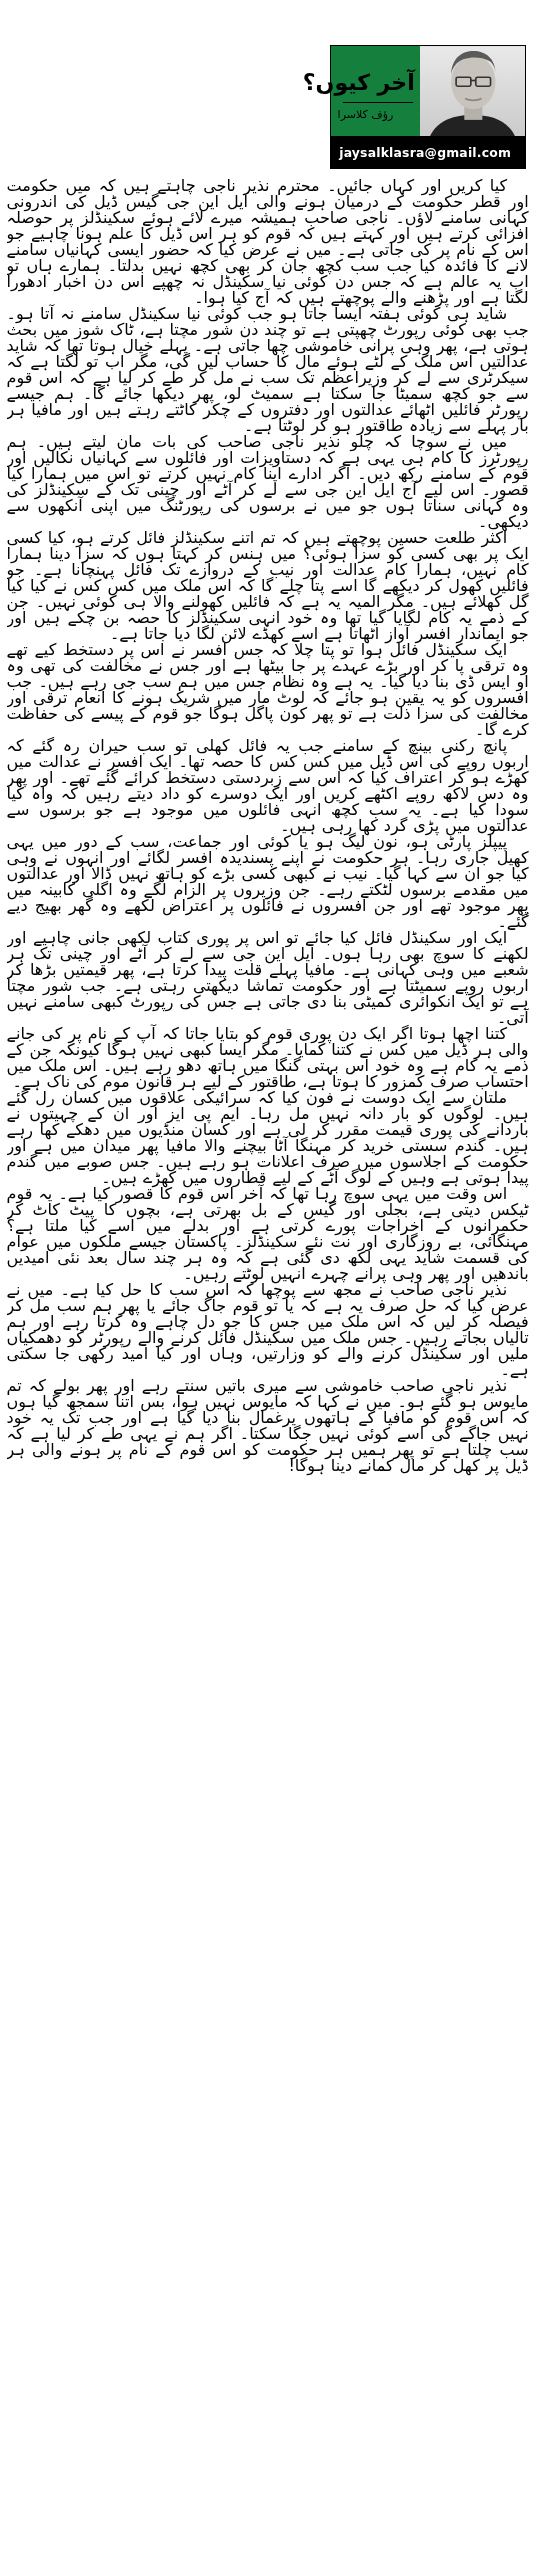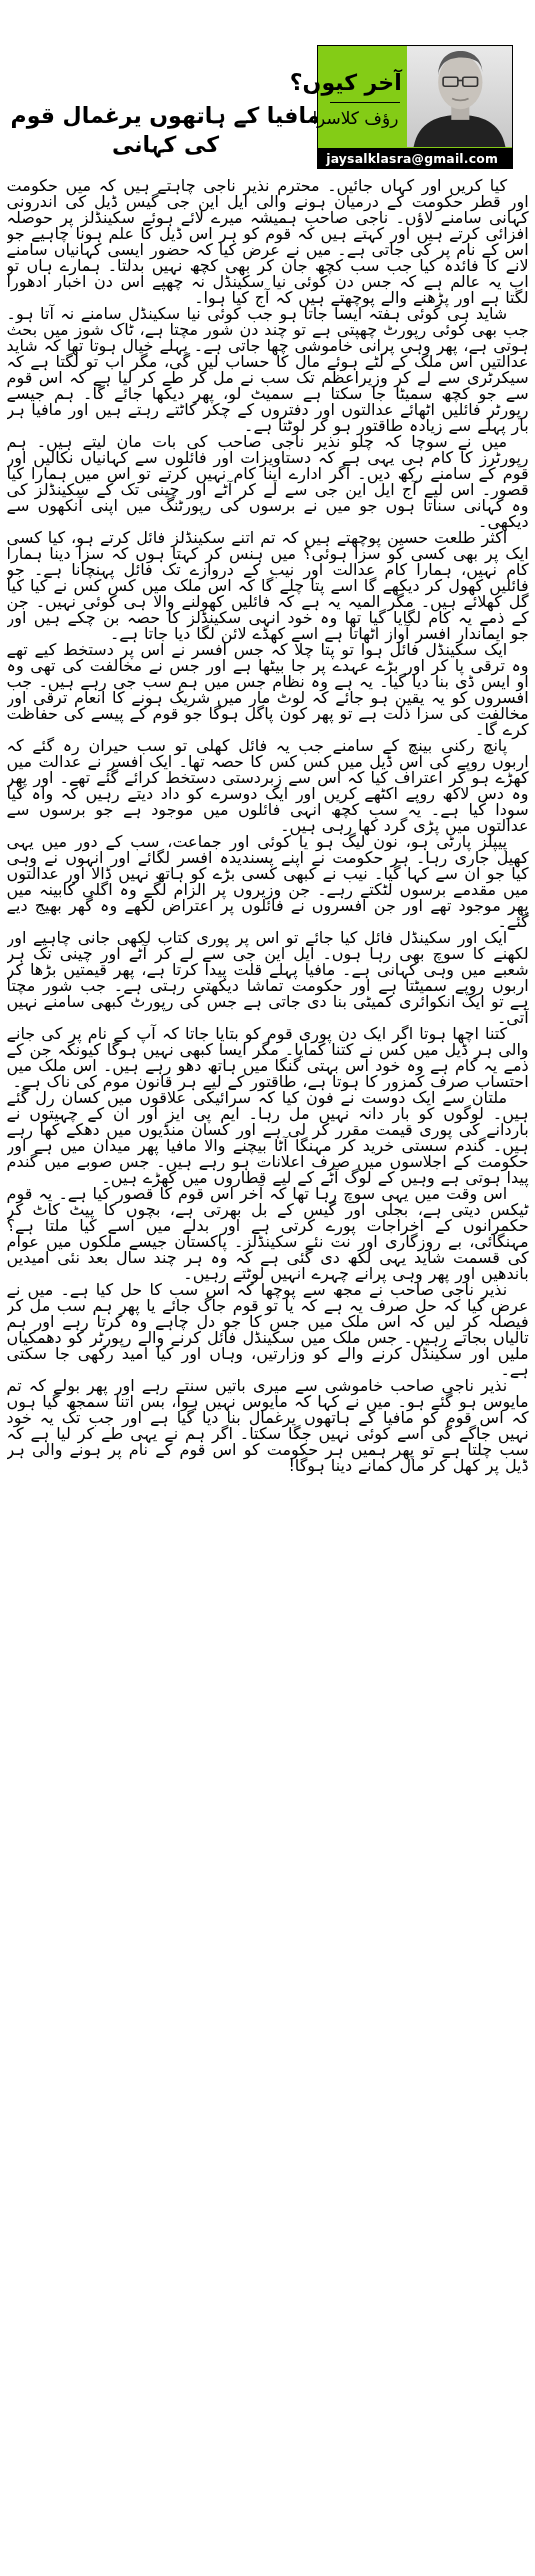--- a/index.html
+++ b/index.html
@@ -9,25 +9,25 @@
     height: 2576px;
     background: #ffffff;
     font-family: "DejaVu Sans", sans-serif;
     color: #000000;
     overflow: hidden;
   }
   
   .masthead-box {
     position: absolute;
     top: 45px;
-    right: 23px;
+    right: 10px;
     width: 196px;
     height: 124px;
     border: 1.6px solid #000000;
-    background: #84cc16;
+    background: #15803d;
     box-sizing: border-box;
     margin-left: 28px;
   }
   .masthead-photo {
     position: absolute;
     top: 0; right: 0;
     width: 105px;
     height: 101px;
     overflow: hidden;
   }
@@ -46,28 +46,28 @@
     line-height: 1.1;
     white-space: nowrap;
   }
   .title-rule {
     margin: 6.6px 5px 0 11.5px;
     border: 0;
     border-top: 1.6px solid #000000;
   }
   .author-name {
     margin: 5px 6.6px 0 6.6px;
-    font-size: 17px;
-    text-align: right;
+    font-size: 11px;
+    text-align: left;
     white-space: nowrap;
   }
   .email-bar {
     position: absolute;
     left: 0; right: 0; bottom: 0;
-    height: 20px;
+    height: 32px;
     background: #000000;
     color: #ffffff;
     display: flex;
     align-items: center;
     padding-left: 8.2px;
     box-sizing: border-box;
   }
   .email-text {
     font-size: 12.4px;
     font-weight: bold;
@@ -104,21 +104,20 @@
     padding: 0;
     text-indent: 21.4px;
     word-spacing: 0.8px;
   }
 </style>
 </head>
 <body>
 
 <div class="page">
 
-  <div class="headline">مافیا کے ہاتھوں یرغمال قوم کی کہانی</div>
 
   <div class="masthead-box">
     <div class="masthead-left">
       <div class="masthead-title">آخر کیوں؟</div>
       <hr class="title-rule">
       <div class="author-name">رؤف کلاسرا</div>
     </div>
     <div class="masthead-photo">
       <svg width="105" height="101" viewBox="0 0 128 123" xmlns="http://www.w3.org/2000/svg">
         <defs>

